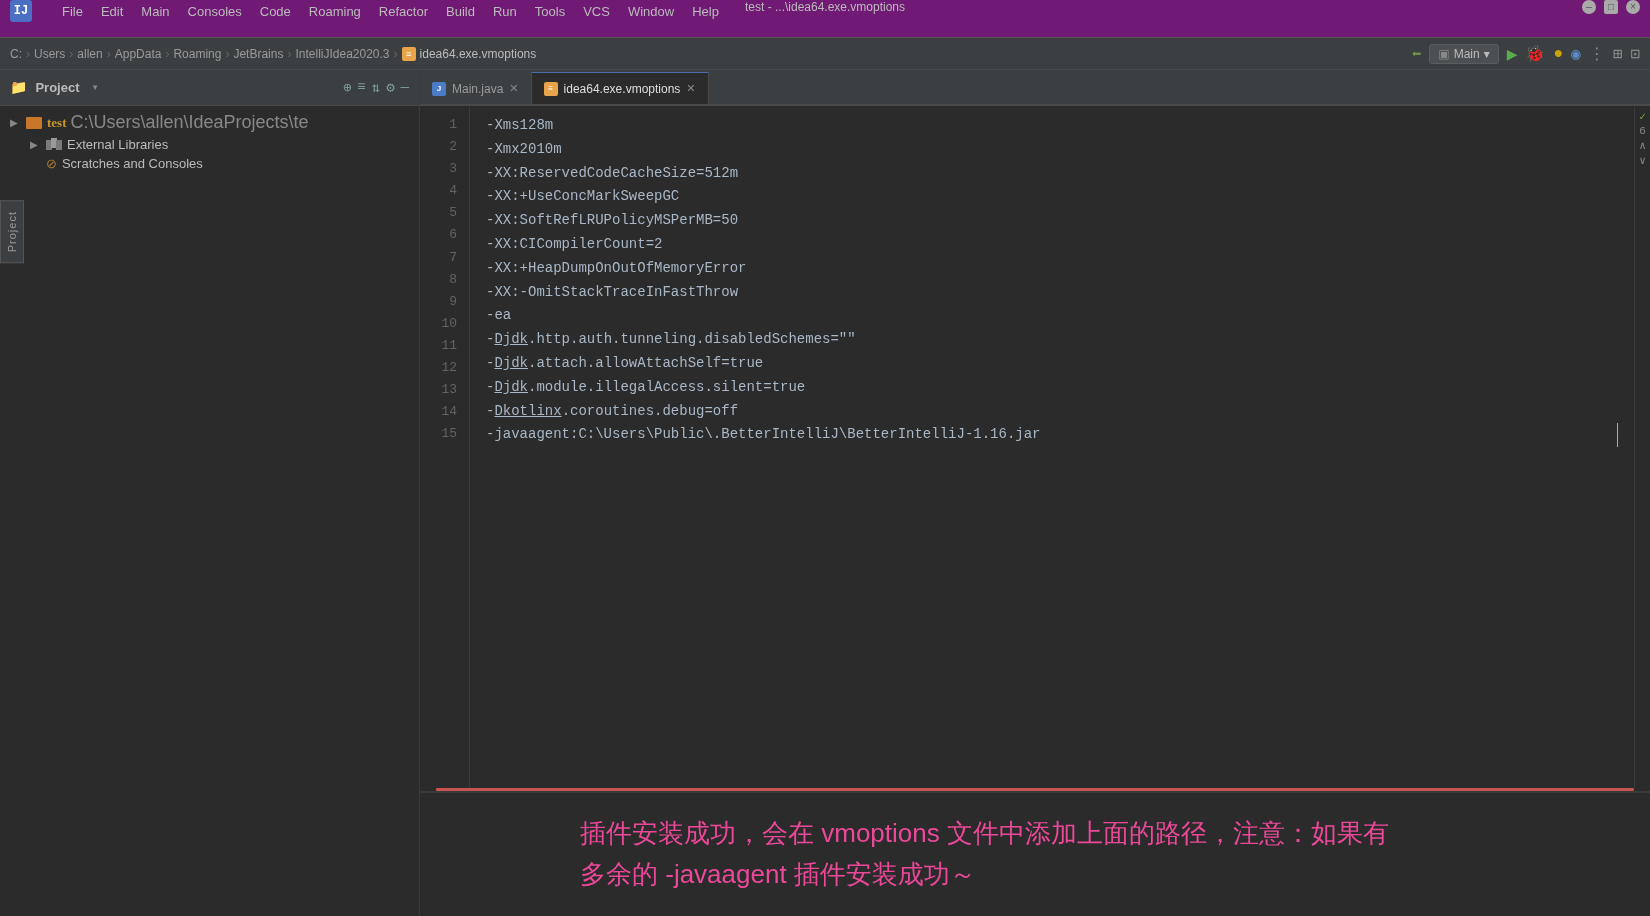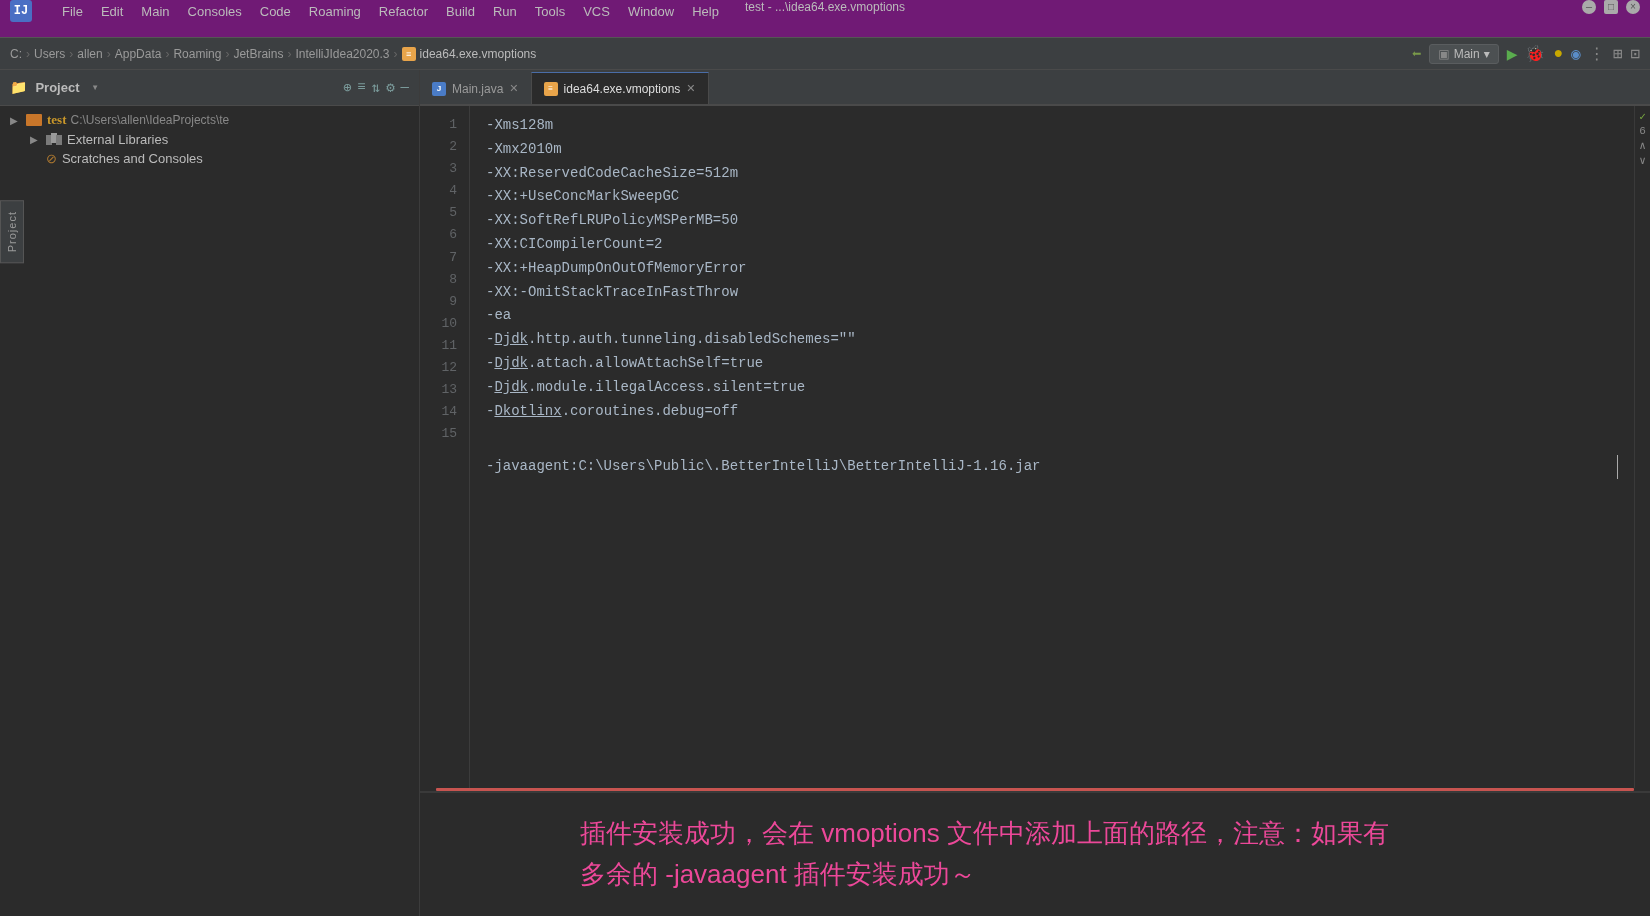--- a/index.html
+++ b/index.html
@@ -422,21 +422,21 @@
         <span class="proj-icon">⇅</span>
         <span class="proj-icon">⚙</span>
         <span class="proj-icon">—</span>
       </div>
     </div>
     <div class="project-tree">
       <div class="tree-item">
         <span class="tree-arrow">▶</span>
         <span class="folder-icon"></span>
         <span style="font-weight:bold;color:#c8962a;font-family:Liberation Serif, serif;">test</span>
-        <span style="color:#888;margin-left:4px;font-size:12px;">C:\Users\allen\IdeaProjects\te</span>
+        <span style="color:#888;margin-left:4px;font-size:18px;">C:\Users\allen\IdeaProjects\te</span>
       </div>
       <div class="tree-item" style="padding-left:30px;">
         <span class="tree-arrow">▶</span>
         <span style="display:inline-flex;align-items:center;margin-right:5px;">
           <svg width="16" height="14" viewBox="0 0 16 14">
             <rect x="0" y="2" width="6" height="10" fill="#7a7a7a"></rect>
             <rect x="5" y="0" width="6" height="10" fill="#9a9a9a"></rect>
             <rect x="10" y="2" width="6" height="10" fill="#7a7a7a"></rect>
           </svg>
         </span>
@@ -492,21 +492,21 @@
           <div class="code-line">-XX:+UseConcMarkSweepGC</div>
           <div class="code-line">-XX:SoftRefLRUPolicyMSPerMB=50</div>
           <div class="code-line">-XX:CICompilerCount=2</div>
           <div class="code-line">-XX:+HeapDumpOnOutOfMemoryError</div>
           <div class="code-line">-XX:-OmitStackTraceInFastThrow</div>
           <div class="code-line">-ea</div>
           <div class="code-line">-<span style="text-decoration:underline">Djdk</span>.http.auth.tunneling.disabledSchemes=""</div>
           <div class="code-line">-<span style="text-decoration:underline">Djdk</span>.attach.allowAttachSelf=true</div>
           <div class="code-line">-<span style="text-decoration:underline">Djdk</span>.module.illegalAccess.silent=true</div>
           <div class="code-line">-<span style="text-decoration:underline">Dkotlinx</span>.coroutines.debug=off</div>
-          <div class="code-line" style="border-right: 1px solid rgb(170, 170, 170); margin-top: 32px;">-javaagent:C:\Users\Public\.BetterIntelliJ\BetterIntelliJ-1.16.jar</div>
+          <div class="code-line" style="border-right: 1px solid rgb(170, 170, 170);">-javaagent:C:\Users\Public\.BetterIntelliJ\BetterIntelliJ-1.16.jar</div>
         </div>
       <div id="right-gutter">
         <span class="gutter-check">✓</span>
         <span class="gutter-number">6</span>
         <span class="gutter-arrow">∧</span>
         <span class="gutter-arrow">∨</span>
       </div>
     </div>
 
     <div id="red-underline-bar"></div>

